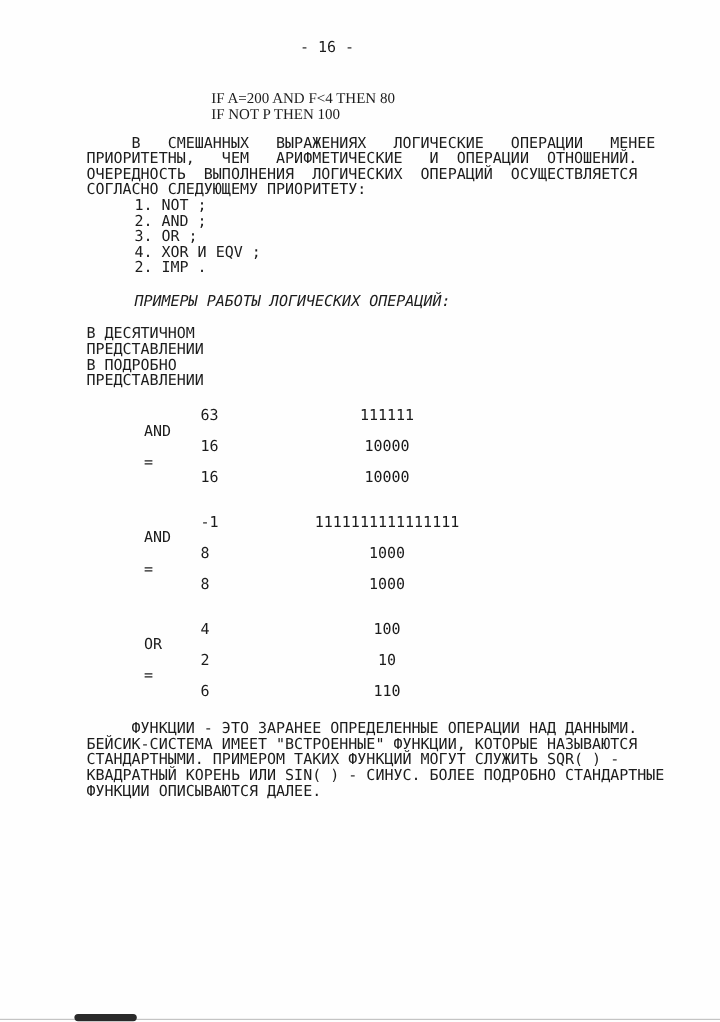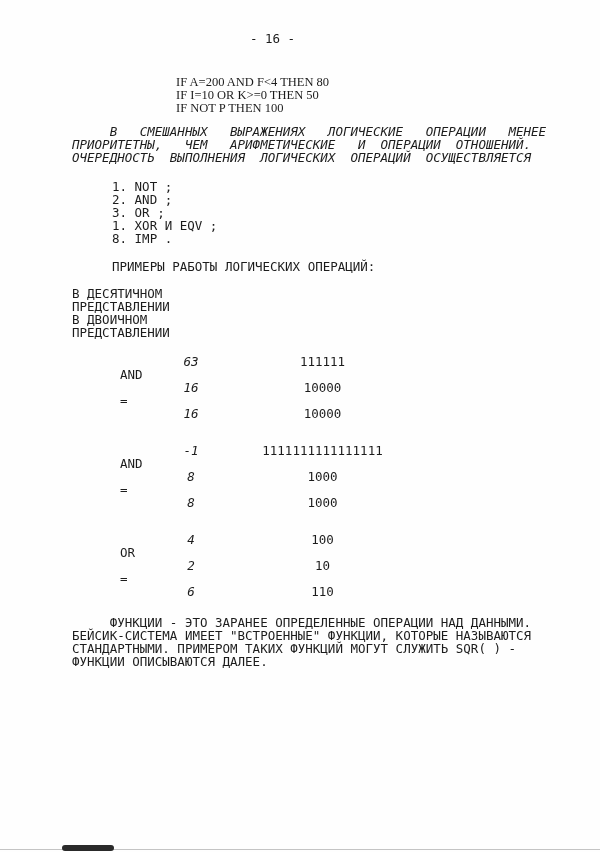--- a/index.html
+++ b/index.html
@@ -23,35 +23,35 @@
   .ln { white-space: pre; height: 13px; }
   .page-number {
     position: absolute;
     top: 32px;
     left: 0;
     right: 55px;
     text-align: center;
     white-space: pre;
   }
   .code-block { margin-left: 104px; font-family: Liberation Serif, serif; }
-  .para-priority { margin-top: 10px; font-style: italic; }
-  .priority-list { margin-left: 40px; margin-top: 16px; }
-  .examples-heading { margin-left: 40px; margin-top: 15px; white-space: pre; }
+  .para-priority { margin-top: 10px; }
+  .priority-list { margin-left: 40px; }
+  .examples-heading { margin-left: 40px; margin-top: 15px; white-space: pre; font-style: italic; }
   .tbl-head { display: flex; margin-top: 14px; flex-direction: column; }
   .tbl-head .col1 { width: 258px; }
   .tbl-head .ln { white-space: pre; }
   .group { margin-top: 24px; }
   .group.first { margin-top: 16px; }
   .tline { display: flex; white-space: pre; height: 13px; }
   .opcell {
     box-sizing: border-box;
     width: 95px;
     padding-left: 48px;
   }
-  .deccell { width: 48px; text-align: center; font-style: italic; }
+  .deccell { width: 48px; text-align: left; }
   .bincell { width: 215px; text-align: center; }
   .section-heading { margin-left: 40px; margin-top: 40px; white-space: pre; }
   .para-functions { margin-top: 18px; }
   .scan-edge {
     position: absolute;
     bottom: 2px;
     left: 0;
     right: 0;
     height: 1px;
     background: #c4c4c4;
@@ -68,47 +68,47 @@
 </style>
 </head>
 <body>
 
 <div class="page">
 
   <div class="page-number">- 16 -</div>
 
   <div class="code-block">
     <div class="ln">IF A=200 AND F&lt;4 THEN 80</div>
-    <div class="ln">IF I=10 OR K&gt;=0 THEN 50</div>
     <div class="ln">IF NOT P THEN 100</div>
   </div>
 
   <div class="para-priority">
     <div class="ln">     В   СМЕШАННЫХ   ВЫРАЖЕНИЯХ   ЛОГИЧЕСКИЕ   ОПЕРАЦИИ   МЕНЕЕ</div>
     <div class="ln">ПРИОРИТЕТНЫ,   ЧЕМ   АРИФМЕТИЧЕСКИЕ   И  ОПЕРАЦИИ  ОТНОШЕНИЙ.</div>
     <div class="ln">ОЧЕРЕДНОСТЬ  ВЫПОЛНЕНИЯ  ЛОГИЧЕСКИХ  ОПЕРАЦИЙ  ОСУЩЕСТВЛЯЕТСЯ</div>
+    <div class="ln">СОГЛАСНО СЛЕДУЮЩЕМУ ПРИОРИТЕТУ:</div>
   </div>
 
   <div class="priority-list">
     <div class="ln">1. NOT ;</div>
     <div class="ln">2. AND ;</div>
     <div class="ln">3. OR ;</div>
-    <div class="ln">1. XOR И EQV ;</div>
-    <div class="ln">8. IMP .</div>
+    <div class="ln">4. XOR И EQV ;</div>
+    <div class="ln">2. IMP .</div>
   </div>
 
   <div class="examples-heading ln">ПРИМЕРЫ РАБОТЫ ЛОГИЧЕСКИХ ОПЕРАЦИЙ:</div>
 
   <div class="tbl-head">
     <div class="col1">
       <div class="ln">В ДЕСЯТИЧНОМ</div>
       <div class="ln">ПРЕДСТАВЛЕНИИ</div>
     </div>
     <div class="col2">
-      <div class="ln">В ДВОИЧНОМ</div>
+      <div class="ln">В ПОДРОБНО</div>
       <div class="ln">ПРЕДСТАВЛЕНИИ</div>
     </div>
   </div>
 
   <div class="group first">
     <div class="tline">
       <span class="opcell"></span>
       <span class="deccell">63</span>
       <span class="bincell">111111</span>
     </div>
@@ -188,19 +188,20 @@
       <span class="deccell">6</span>
       <span class="bincell">110</span>
     </div>
   </div>
 
 
   <div class="para-functions">
     <div class="ln">     ФУНКЦИИ - ЭТО ЗАРАНЕЕ ОПРЕДЕЛЕННЫЕ ОПЕРАЦИИ НАД ДАННЫМИ.</div>
     <div class="ln">БЕЙСИК-СИСТЕМА ИМЕЕТ "ВСТРОЕННЫЕ" ФУНКЦИИ, КОТОРЫЕ НАЗЫВАЮТСЯ</div>
     <div class="ln">СТАНДАРТНЫМИ. ПРИМЕРОМ ТАКИХ ФУНКЦИЙ МОГУТ СЛУЖИТЬ SQR( ) -</div>
+    <div class="ln">КВАДРАТНЫЙ КОРЕНЬ ИЛИ SIN( ) - СИНУС. БОЛЕЕ ПОДРОБНО СТАНДАРТНЫЕ</div>
     <div class="ln">ФУНКЦИИ ОПИСЫВАЮТСЯ ДАЛЕЕ.</div>
   </div>
 
   <div class="scan-edge"></div>
   <div class="scan-blob"></div>
 
 </div>
 
 </body></html>

